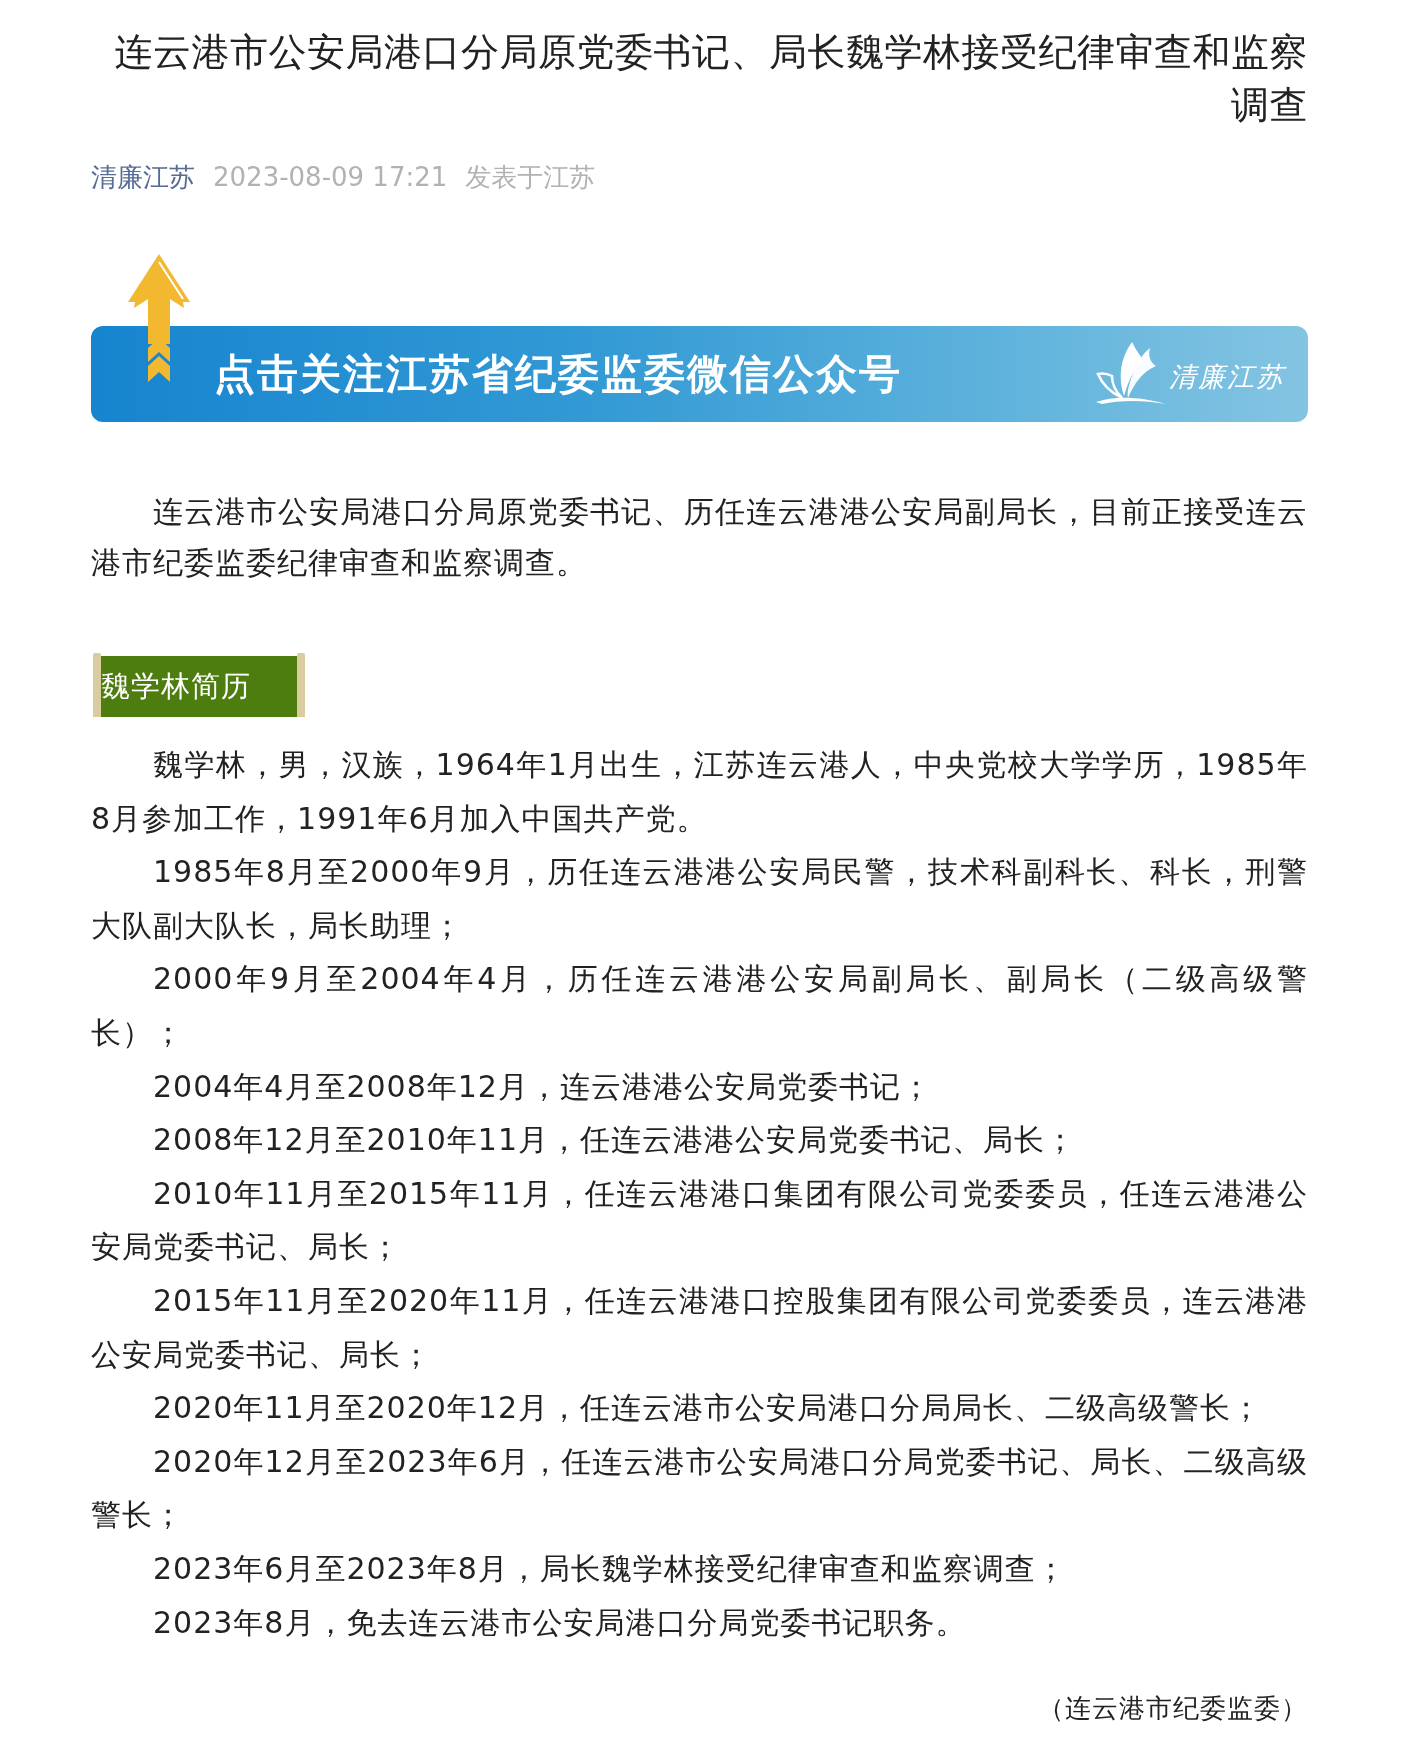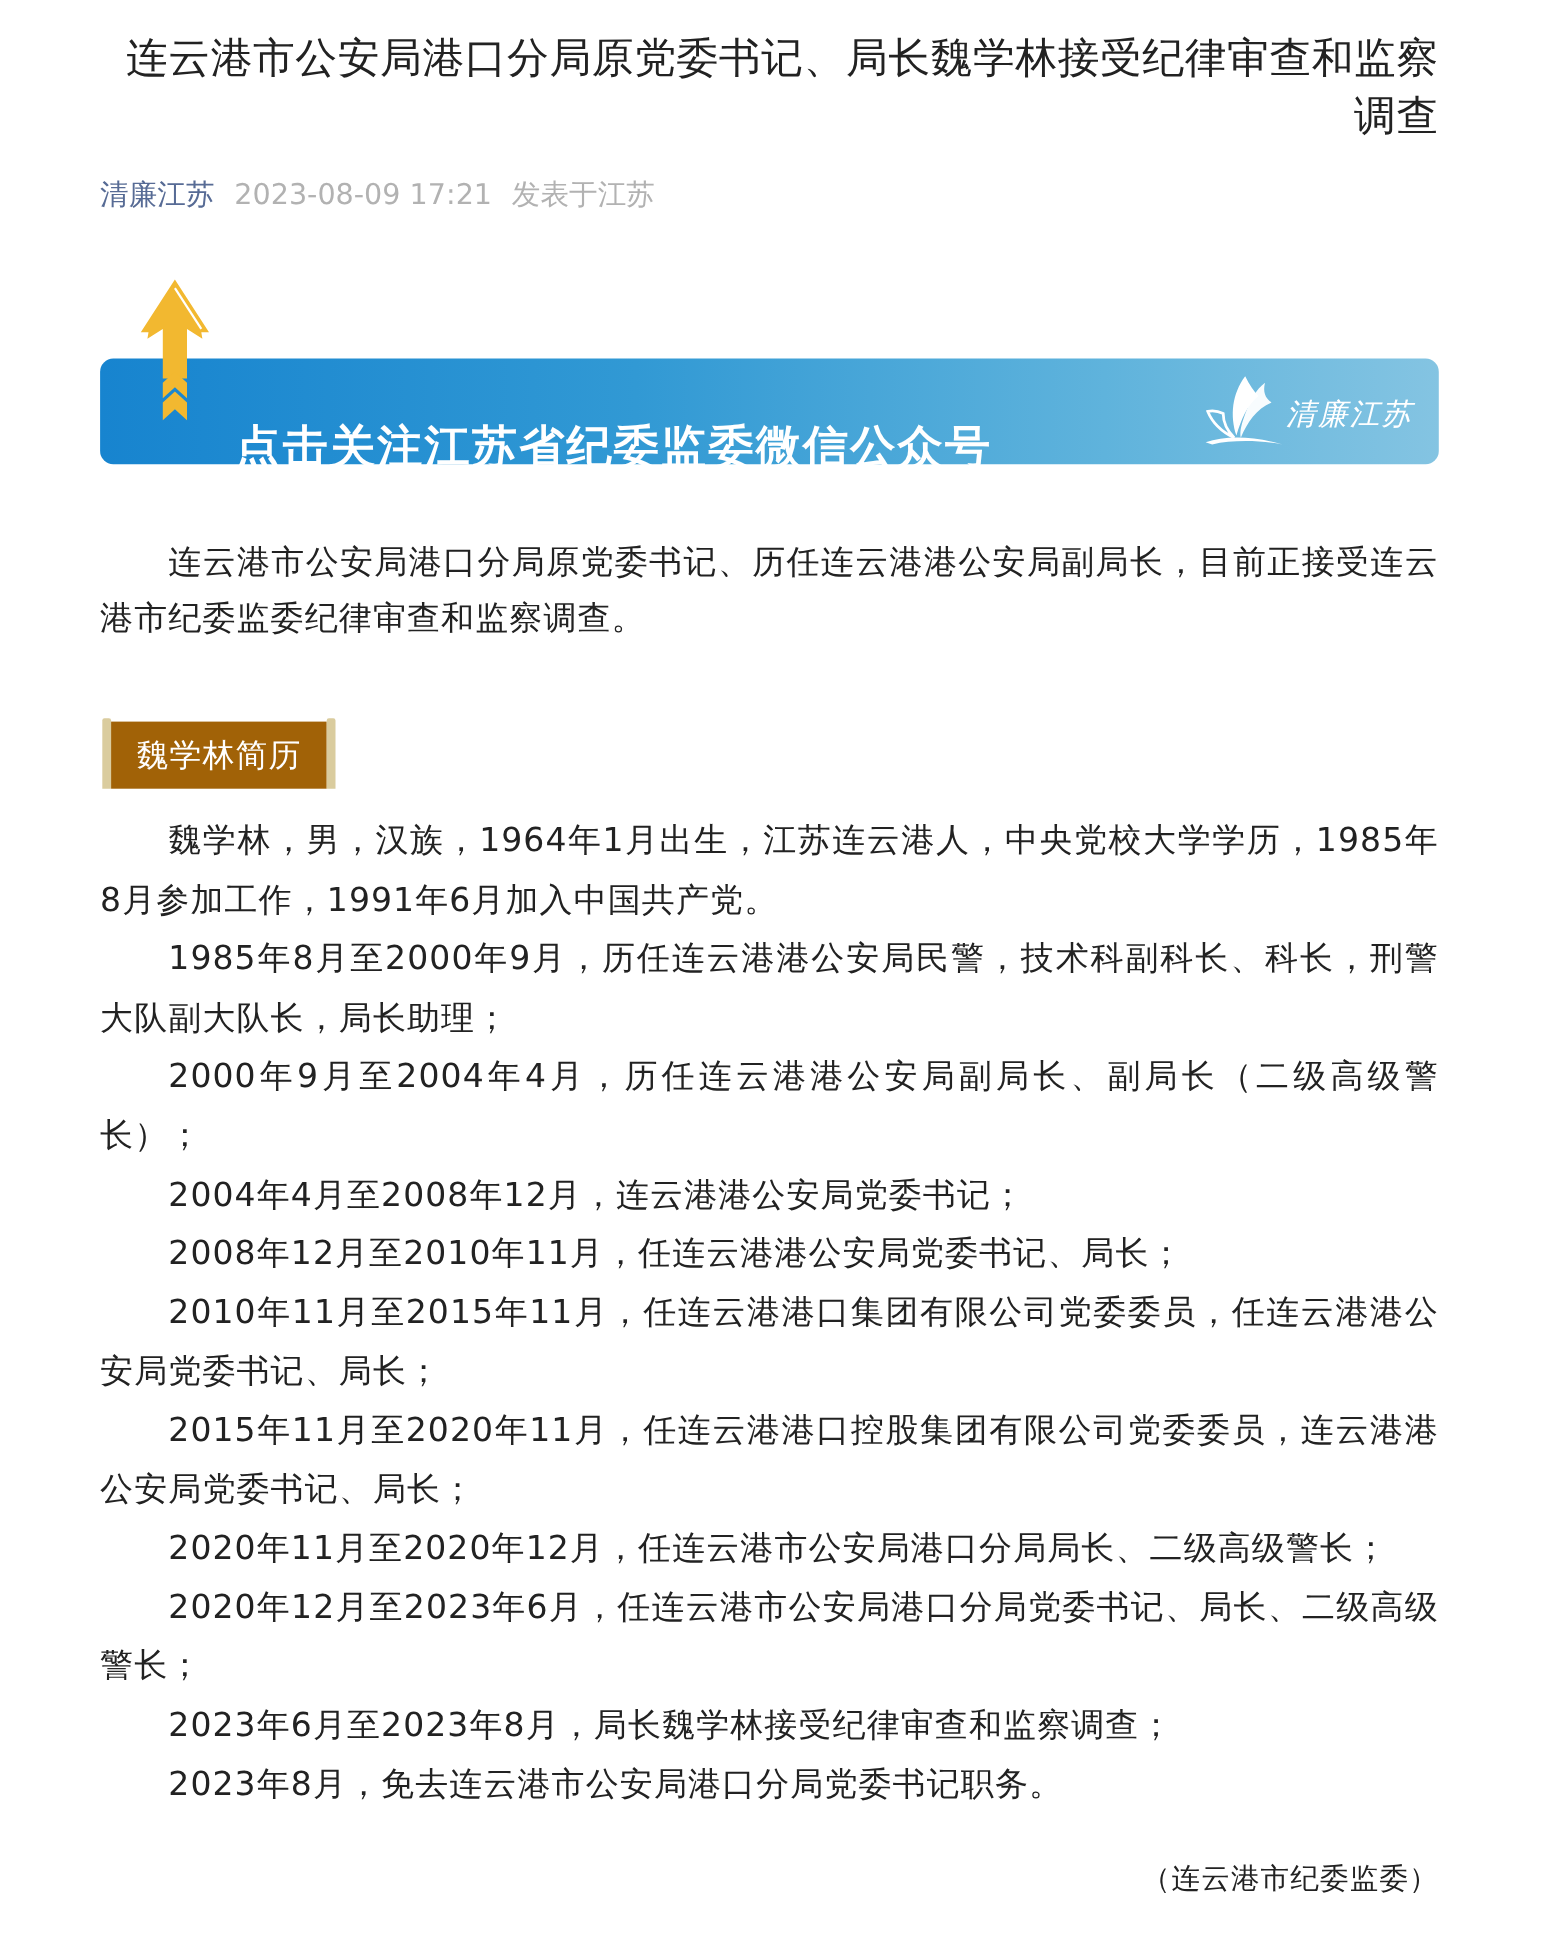--- a/index.html
+++ b/index.html
@@ -60,21 +60,20 @@
     position: absolute;
     left: 123px;
     top: 24px;
     font-family: "DejaVu Serif", "Liberation Serif", serif;
     font-weight: bold;
     font-size: 41px;
     line-height: 48px;
     color: #ffffff;
     letter-spacing: 2px;
     white-space: nowrap;
-    margin-top: 32px;
   }
   .banner-logo {
     position: absolute;
     left: 1003px;
     top: 12px;
     width: 76px;
     height: 70px;
   }
   .banner-logo-text {
     position: absolute;
@@ -120,25 +119,24 @@
     border-radius: 2px 2px 0 0;
   }
   .section-head .bar.left { left: 0; }
   .section-head .bar.right { right: 0; }
   .section-head .box {
     position: absolute;
     left: 8px;
     right: 8px;
     top: 3px;
     bottom: 0;
-    background: #a16207;
+    background: #4d7c0f;
     color: #ffffff;
     font-size: 29px;
     line-height: 61px;
-    text-align: center;
     letter-spacing: 1px;
   }
   .bio {
     position: absolute;
     left: 91px;
     top: 738px;
     width: 1217px;
   }
   .bio p {
     margin: 0;

